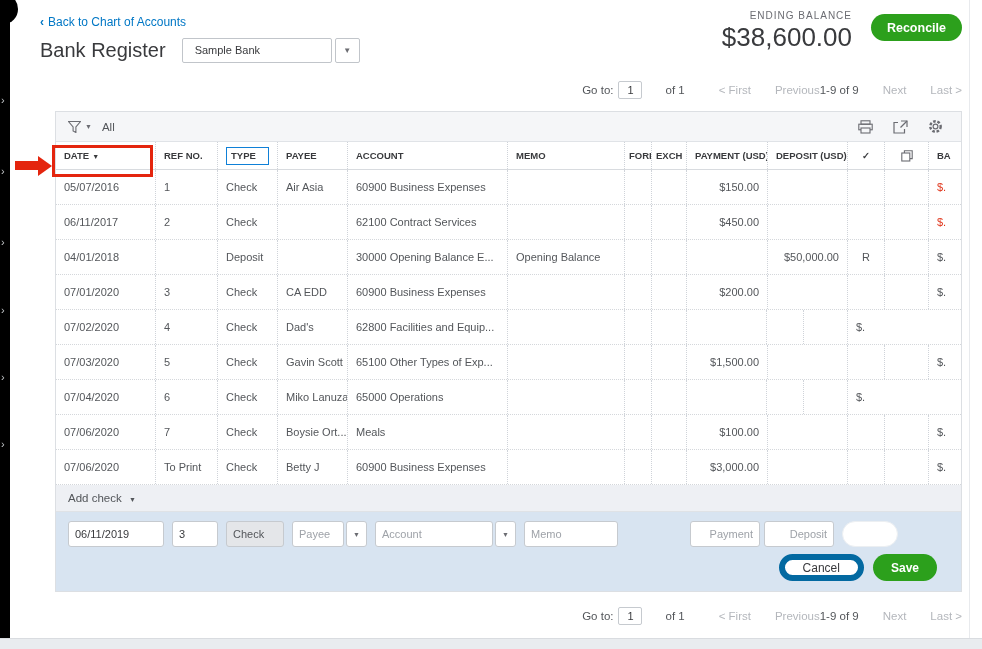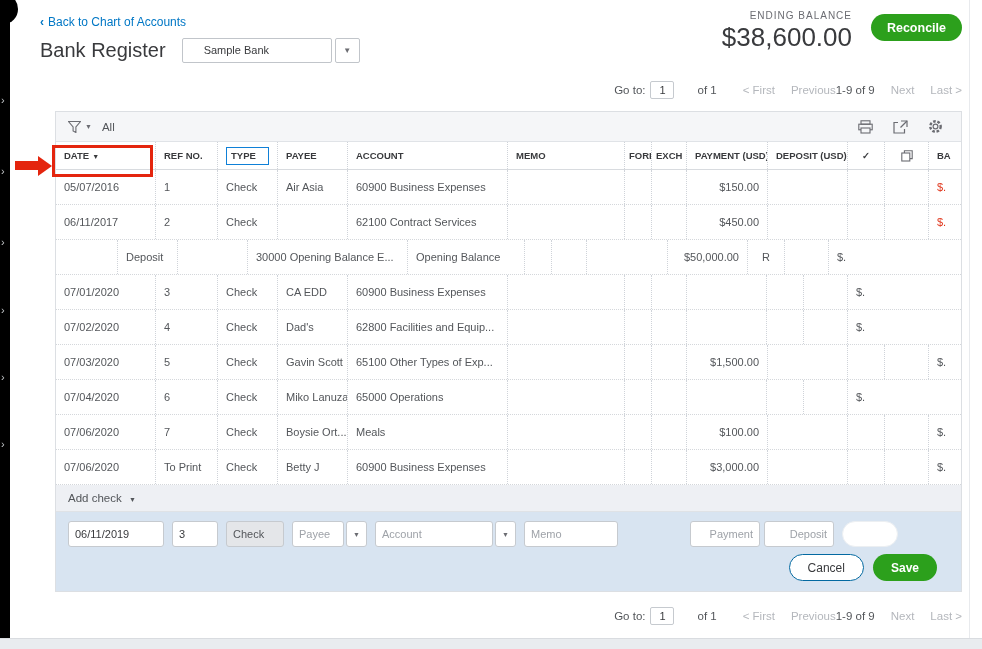--- a/index.html
+++ b/index.html
@@ -19,36 +19,36 @@
   .main { position:absolute; left:10px; top:0; width:972px; height:638px; background:#fff; }
   .right-edge { position:absolute; top:0; right:12px; width:1px; height:638px; background:#e8eaed; }
   .bottom-strip { position:absolute; left:0; bottom:0; width:982px; height:11px; background:#e9ecef; border-top:1px solid #d9dce0; z-index:25; }
 
   .header { padding: 12px 20px 0 30px; position: relative; }
   .back-link { font-size:12px; color:#0077c5; cursor:pointer; display:inline-block; }
   .back-link .chev { font-weight:bold; margin-right:4px; }
   .title-row { display:flex; align-items:center; margin-top:5px; height:30px; }
   .page-title { font-size:20px; font-weight:400; color:#393a3d; margin-right:16px; }
   .combo-box { display:flex; align-items:center; }
-  .combo-input { width:150px; height:25px; border:1px solid #c1c5ca; border-radius:2px; font-size:11px; padding:0 21px; display:flex; align-items:center; color:#393a3d; background:#fff; }
+  .combo-input { width:150px; height:25px; border:1px solid #c1c5ca; border-radius:2px; font-size:11px; padding:0 12px; display:flex; align-items:center; color:#393a3d; background:#fff; }
   .combo-btn { width:25px; height:25px; border:1px solid #c1c5ca; border-radius:2px; background:#fff; margin-left:3px; display:flex; align-items:center; justify-content:center; font-size:8px; color:#6b6c72; cursor:pointer; }
 
   .balance-block { position:absolute; top:10px; right:130px; text-align:right; }
   .balance-label { font-size:10px; color:#6b6c72; letter-spacing:1px; }
   .balance-value { font-size:26px; color:#393a3d; font-weight:400; margin-top:1px; }
   .reconcile-btn { position:absolute; top:14px; right:20px; height:27px; padding:0 16px; background:#2ca01c; color:#fff; border:none; border-radius:14px; font-size:12.5px; font-weight:bold; font-family:"Liberation Sans",sans-serif; cursor:pointer; }
 
   
   .pagination { text-align:right; font-size:11.5px; color:#6b6c72; }
   .pagination.top { margin:16px 20px 0 0; }
   .pagination.bottom { margin:15px 20px 0 0; }
   .pg-goto { color:#53565a; }
   .pg-page { display:inline-block; width:24px; height:18px; border:1px solid #c6cacf; border-radius:2px; text-align:center; font-size:11px; color:#393a3d; margin:0 5px; font-family:"Liberation Sans",sans-serif; }
   .pg-of { color:#53565a; margin-right:10px;margin-left:18px; }
-  .pg-dim { color:#b4b7bc; margin-left:16px; }
+  .pg-dim { color:#b4b7bc; margin-left:24px; }
   .pg-range { color:#53565a; margin-left:0; }
 
   
   .table-block { margin:12px 20px 0 45px; width:907px; border:1px solid #dcdfe3; overflow:hidden; background:#fff; }
   .toolbar { height:30px; background:#f5f6f8; border-bottom:1px solid #e0e3e7; display:flex; align-items:center; padding:0 12px;justify-content:flex-end; }
   .tb-caret { font-size:7px; color:#6b6c72; margin-left:4px; }
   .tb-all { font-size:11.5px; color:#53565a; margin-left:10px; }
   .tb-icons { margin-left:auto; display:flex; align-items:center; gap:20px; padding-right:6px; }
   .tb-icons svg { display:block; cursor:pointer; }
 
@@ -79,21 +79,21 @@
   .w-date{width:96px} .w-ref{width:46px;margin-left:8px}
   .type-box { width:58px; height:26px; margin-left:8px; background:#e4e6e9; border:1px solid #c6cacf; border-radius:3px; font-size:11px; color:#53565a; line-height:24px; padding-left:6px; }
   .mini-combo { display:flex; align-items:center; margin-left:8px; }
   .w-payee{width:52px} .w-account{width:118px}
   .mini-btn { width:21px; height:26px; border:1px solid #c6cacf; border-radius:3px; background:#fff; margin-left:2px; font-size:7px; color:#6b6c72; display:flex; align-items:center; justify-content:center; cursor:pointer; }
   .w-memo{width:94px; margin-left:8px}
   .w-payment{width:70px; margin-left:72px}
   .w-deposit{width:70px; margin-left:4px}
   .pill-blank { width:56px; height:26px; background:#fff; border:1px solid #eceff2; border-radius:14px; margin-left:8px; }
   .edit-btns { display:flex; justify-content:flex-end; align-items:center; gap:9px; margin-top:7px; padding-right:12px; }
-  .cancel-btn { height:27px; padding:0 18px; background:#fff; border:1px solid #0369a1; border-radius:14px; font-size:12px; color:#393a3d; font-family:"Liberation Sans",sans-serif; cursor:pointer; }
+  .cancel-btn { height:27px; padding:0 18px; background:#fff; border:6px solid #0369a1; border-radius:14px; font-size:12px; color:#393a3d; font-family:"Liberation Sans",sans-serif; cursor:pointer; }
   .save-btn { height:27px; padding:0 18px; background:#2ca01c; border:none; border-radius:14px; font-size:12px; font-weight:bold; color:#fff; font-family:"Liberation Sans",sans-serif; cursor:pointer; }
 
   
   .hl-box { position:absolute; left:52px; top:145px; width:101px; height:32px; border:3px solid #e4250e; z-index:30; pointer-events:none; }
   .hl-arrow { position:absolute; left:15px; top:156px; z-index:31; pointer-events:none; }
   .hl-arrow .shaft { position:absolute; left:0; top:5px; width:23px; height:9px; background:#e4250e; }
   .hl-arrow .head { position:absolute; left:23px; top:0; width:0; height:0; border-top:10px solid transparent; border-bottom:10px solid transparent; border-left:14px solid #e4250e; }
 </style>
 </head>
 <body>
@@ -203,20 +203,21 @@
         <div class="td c6"></div>
         <div class="td c7"></div>
         <div class="td c8"></div>
         <div class="td c9">$450.00</div>
         <div class="td c10"></div>
         <div class="td c11"></div>
         <div class="td c12"></div>
         <div class="td c13 neg">$.</div>
       </div>
       <div class="tr">
+        <div class="td c1">04/01/2018</div>
         <div class="td c2"></div>
         <div class="td c3">Deposit</div>
         <div class="td c4"></div>
         <div class="td c5">30000 Opening Balance E...</div>
         <div class="td c6">Opening Balance</div>
         <div class="td c7"></div>
         <div class="td c8"></div>
         <div class="td c9"></div>
         <div class="td c10">$50,000.00</div>
         <div class="td c11">R</div>
@@ -225,20 +226,21 @@
       </div>
       <div class="tr">
         <div class="td c1">07/01/2020</div>
         <div class="td c2">3</div>
         <div class="td c3">Check</div>
         <div class="td c4">CA EDD</div>
         <div class="td c5">60900 Business Expenses</div>
         <div class="td c6"></div>
         <div class="td c7"></div>
         <div class="td c8"></div>
+        <div class="td c9">$200.00</div>
         <div class="td c10"></div>
         <div class="td c11"></div>
         <div class="td c12"></div>
         <div class="td c13">$.</div>
       </div>
       <div class="tr">
         <div class="td c1">07/02/2020</div>
         <div class="td c2">4</div>
         <div class="td c3">Check</div>
         <div class="td c4">Dad's</div>

